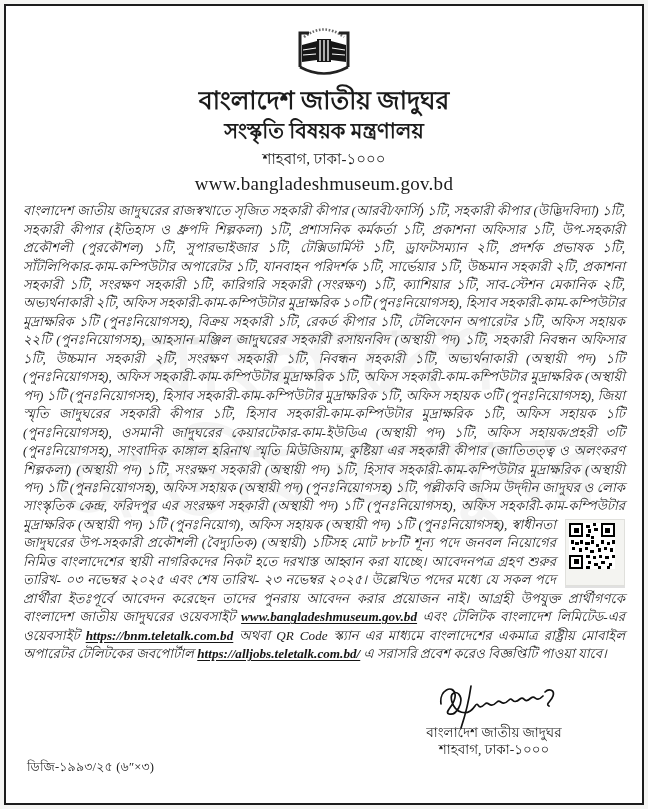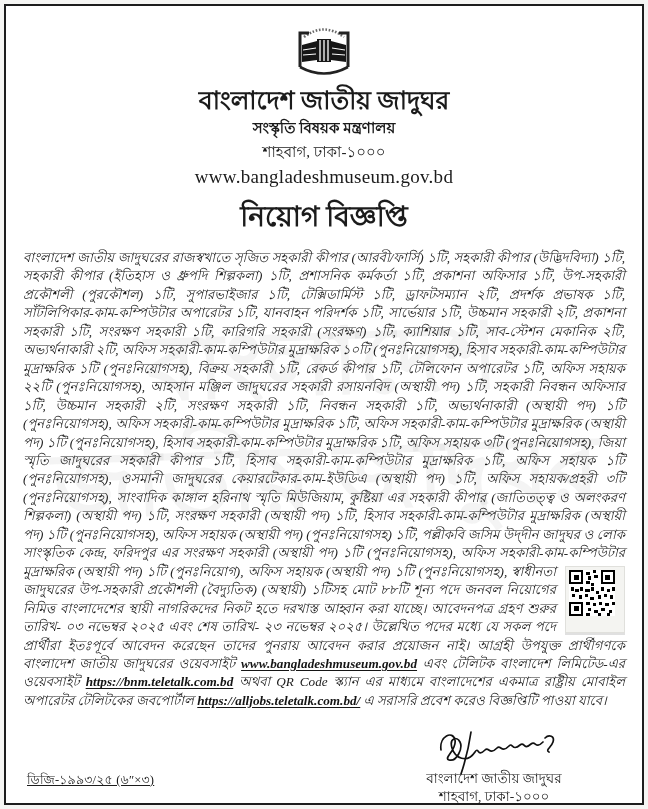--- a/index.html
+++ b/index.html
@@ -29,21 +29,21 @@
     color:rgba(70,70,70,0.06);
     text-align:center;line-height:1.25;
     transform:rotate(-2deg);
     pointer-events:none;
     z-index:0;
     white-space:normal;
   }
   .hdr{position:relative;z-index:1;text-align:center;}
   .logo-wrap{margin:4px auto 2px auto;width:66px;height:62px;}
   .org-name{font-size:25px;font-weight:700;line-height:1.2;margin-top:4px;}
-  .ministry{font-size:15px;font-weight:700;line-height:1.2;margin-top:3px;}
+  .ministry{font-size:21px;font-weight:700;line-height:1.2;margin-top:3px;}
   .addr{font-size:15px;margin-top:3px;}
   .hdr-site{font-size:19px;margin-top:1px;letter-spacing:.3px;}
   .notice-title{font-size:28px;font-weight:700;margin:7px 0 4px 0;}
   .bodytext{
     position:relative;z-index:1;
     font-size:13.2px;
     line-height:18.45px;
     text-align:justify;
     margin:7px 0 14px 0;
     font-style:italic;
@@ -69,24 +69,23 @@
     position:relative;z-index:1;
     width:250px;
     margin:0 6px 0 auto;
     text-align:center;
     font-size:13.5px;
     line-height:1.32;
   }
   .sig-scribble{display:block;margin:0 auto -6px auto;}
   .footer-ref{
     position:absolute;
-    left:21px;bottom:12px;
+    left:21px;bottom:25px;
     font-size:12.5px;z-index:1;
     letter-spacing:.2px;
-    text-decoration:underline;
   }
 </style>
 </head>
 <body>
 
 <div class="frame">
   <div class="content">
 
     <div class="watermark">বাংলাদেশ জাতীয় জাদুঘর</div>
 
@@ -110,21 +109,20 @@
           <rect x="26" y="19" width="14" height="23" fill="#161616"></rect>
           <line x1="29" y1="20" x2="29" y2="41" stroke="#fff" stroke-width="1.3"></line>
           <line x1="33" y1="20" x2="33" y2="41" stroke="#fff" stroke-width="1.3"></line>
           <line x1="37" y1="20" x2="37" y2="41" stroke="#fff" stroke-width="1.3"></line>
         </svg>
       </div>
       <div class="org-name">বাংলাদেশ জাতীয় জাদুঘর</div>
       <div class="ministry">সংস্কৃতি বিষয়ক মন্ত্রণালয়</div>
       <div class="addr">শাহবাগ, ঢাকা-১০০০</div>
       <div class="hdr-site">www.bangladeshmuseum.gov.bd</div>
-      <div class="notice-title">নিয়োগ বিজ্ঞপ্তি</div>
     </div>
 
     <p class="bodytext">
       <span>বাংলাদেশ জাতীয় জাদুঘরের রাজস্বখাতে সৃজিত সহকারী কীপার (আরবী/ফার্সি) ১টি, সহকারী কীপার (উদ্ভিদবিদ্যা) ১টি, সহকারী কীপার (ইতিহাস ও ধ্রুপদি শিল্পকলা) ১টি, প্রশাসনিক কর্মকর্তা ১টি, প্রকাশনা অফিসার ১টি, উপ-সহকারী প্রকৌশলী (পুরকৌশল) ১টি, সুপারভাইজার ১টি, টেক্সিডার্মিস্ট ১টি, ড্রাফটসম্যান ২টি, প্রদর্শক প্রভাষক ১টি, সাঁটলিপিকার-কাম-কম্পিউটার অপারেটর ১টি, যানবাহন পরিদর্শক ১টি, সার্ভেয়ার ১টি, উচ্চমান সহকারী ২টি, প্রকাশনা সহকারী ১টি, সংরক্ষণ সহকারী ১টি, কারিগরি সহকারী (সংরক্ষণ) ১টি, ক্যাশিয়ার ১টি, সাব-স্টেশন মেকানিক ২টি, অভ্যর্থনাকারী ২টি, অফিস সহকারী-কাম-কম্পিউটার মুদ্রাক্ষরিক ১০টি (পুনঃনিয়োগসহ), হিসাব সহকারী-কাম-কম্পিউটার মুদ্রাক্ষরিক ১টি (পুনঃনিয়োগসহ), বিক্রয় সহকারী ১টি, রেকর্ড কীপার ১টি, টেলিফোন অপারেটর ১টি, অফিস সহায়ক ২২টি (পুনঃনিয়োগসহ), আহসান মঞ্জিল জাদুঘরের সহকারী রসায়নবিদ (অস্থায়ী পদ) ১টি, সহকারী নিবন্ধন অফিসার ১টি, উচ্চমান সহকারী ২টি, সংরক্ষণ সহকারী ১টি, নিবন্ধন সহকারী ১টি, অভ্যর্থনাকারী (অস্থায়ী পদ) ১টি (পুনঃনিয়োগসহ), অফিস সহকারী-কাম-কম্পিউটার মুদ্রাক্ষরিক ১টি, অফিস সহকারী-কাম-কম্পিউটার মুদ্রাক্ষরিক (অস্থায়ী পদ) ১টি (পুনঃনিয়োগসহ), হিসাব সহকারী-কাম-কম্পিউটার মুদ্রাক্ষরিক ১টি, অফিস সহায়ক ৩টি (পুনঃনিয়োগসহ), জিয়া স্মৃতি জাদুঘরের সহকারী কীপার ১টি, হিসাব সহকারী-কাম-কম্পিউটার মুদ্রাক্ষরিক ১টি, অফিস সহায়ক ১টি (পুনঃনিয়োগসহ), ওসমানী জাদুঘরের কেয়ারটেকার-কাম-ইউডিএ (অস্থায়ী পদ) ১টি, অফিস সহায়ক/প্রহরী ৩টি (পুনঃনিয়োগসহ), সাংবাদিক কাঙ্গাল হরিনাথ স্মৃতি মিউজিয়াম, কুষ্টিয়া এর সহকারী কীপার (জাতিতত্ত্ব ও অলংকরণ শিল্পকলা) (অস্থায়ী পদ) ১টি, সংরক্ষণ সহকারী (অস্থায়ী পদ) ১টি, হিসাব সহকারী-কাম-কম্পিউটার মুদ্রাক্ষরিক (অস্থায়ী পদ) ১টি (পুনঃনিয়োগসহ), অফিস সহায়ক (অস্থায়ী পদ) (পুনঃনিয়োগসহ) ১টি, পল্লীকবি জসিম উদ্‌দীন জাদুঘর ও লোক সাংস্কৃতিক কেন্দ্র, ফরিদপুর এর সংরক্ষণ সহকারী (অস্থায়ী পদ) ১টি (পুনঃনিয়োগসহ), অফিস সহকারী-কাম-কম্পিউটার মুদ্রাক্ষরিক (অস্থায়ী পদ) ১টি (পুনঃনিয়োগ), অফিস সহায়ক (অস্থায়ী পদ) ১টি </span><span class="qr-float"><svg width="46" height="46" viewBox="0 0 29 29" shape-rendering="crispEdges">
         <rect x="0" y="0" width="29" height="29" fill="#fff"></rect>
 
         <rect x="0" y="0" width="9" height="9" fill="#000"></rect>
             <rect x="1.5" y="1.5" width="6" height="6" fill="#fff"></rect>
             <rect x="3" y="3" width="3" height="3" fill="#000"></rect>
         <rect x="20" y="0" width="9" height="9" fill="#000"></rect>

